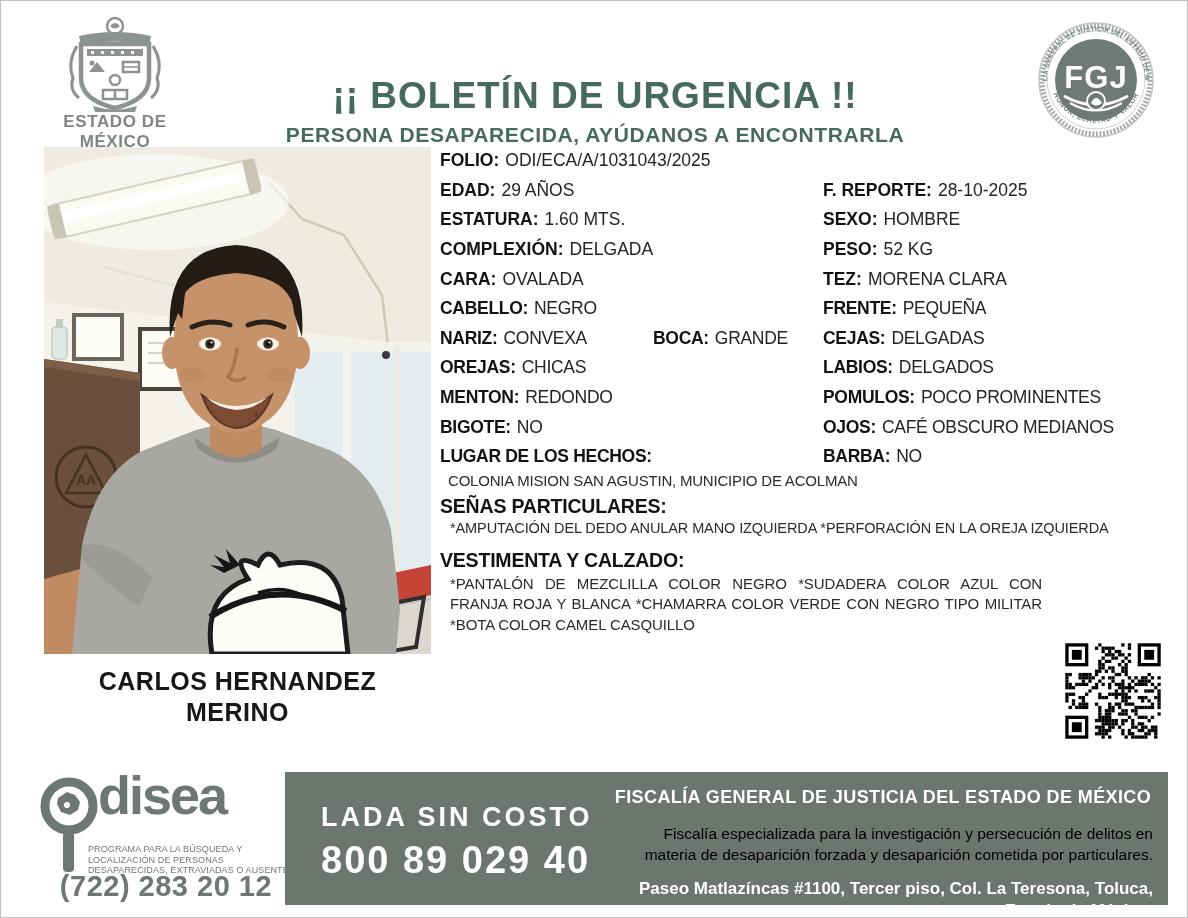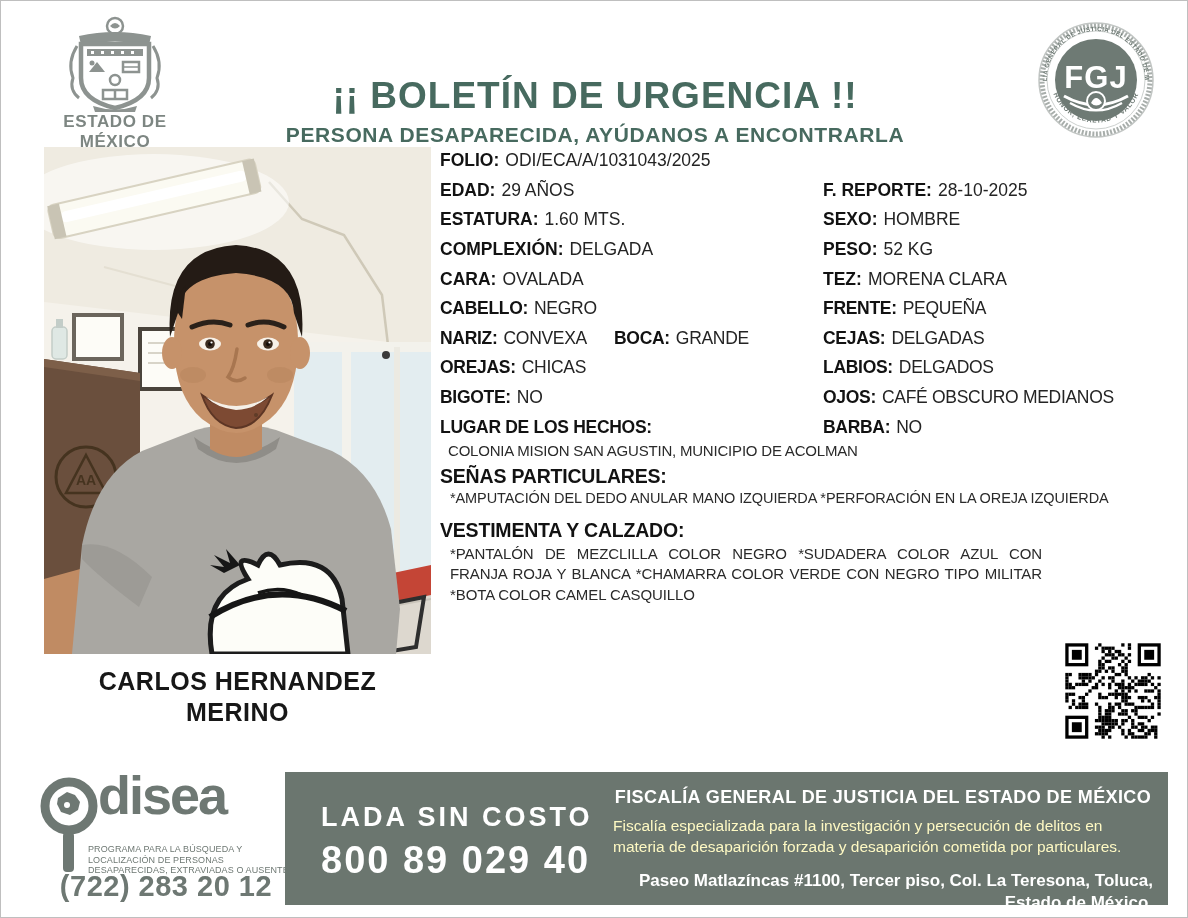--- a/index.html
+++ b/index.html
@@ -21,21 +21,21 @@
   .person-name{position:absolute;left:44px;top:666px;width:387px;padding:0 38px;box-sizing:border-box;
     text-align:center;font-size:25px;font-weight:800;color:#171717;letter-spacing:.5px;line-height:1.25;}
   
   .details{position:absolute;left:440px;top:146px;width:732px;color:#1c1c1c;}
   .row{display:flex;height:29.6px;align-items:center;}
   .cell-l{width:383px;display:flex;align-items:baseline;}
   .cell-r{flex:1;display:flex;align-items:baseline;}
   .lbl{font-weight:bold;font-size:17.5px;color:#121212;margin-right:6px;white-space:nowrap;}
   .val{font-size:17.5px;color:#242424;white-space:nowrap;}
   .cond .lbl,.cond .val{letter-spacing:-0.3px;}
-  .inline-pair{display:flex;align-items:baseline;margin-left:27px;}
+  .inline-pair{display:flex;align-items:baseline;margin-left:66px;}
   .sub-line{font-size:15px;color:#2a2a2a;padding-left:8px;letter-spacing:-0.2px;height:18px;}
   .sec-head{font-size:19.5px;font-weight:bold;color:#121212;margin-top:5px;letter-spacing:-0.2px;}
   .sec-detail{font-size:14.5px;color:#2a2a2a;padding-left:10px;margin-top:2px;letter-spacing:-0.1px;}
   .sec-head.vest{margin-top:13px;}
   .sec-detail.vest{font-size:15px;width:592px;line-height:20.5px;text-align:justify;}
   
   .qr{position:absolute;left:1062px;top:640px;width:102px;height:102px;background:#fff;}
   
   .odisea{position:absolute;left:36px;top:772px;width:252px;height:134px;}
   .odisea-glass{position:absolute;left:0;top:4px;width:70px;height:100px;}
@@ -44,21 +44,21 @@
   .odisea-tagline{position:absolute;left:52px;top:72px;width:208px;font-size:9px;line-height:10.5px;
     color:#6e7873;font-weight:500;letter-spacing:.1px;}
   .odisea-phone{position:absolute;left:4px;top:98px;width:252px;text-align:center;font-size:29px;
     font-weight:800;color:#6e7873;letter-spacing:.5px;}
   .footer-box{position:absolute;left:285px;top:772px;width:883px;height:133px;background:#6b766f;}
   .lada{position:absolute;left:36px;top:30px;color:#ffffff;}
   .lada-line1{font-size:27px;font-weight:800;letter-spacing:3px;}
   .lada-line2{font-size:38px;font-weight:800;letter-spacing:2px;margin-top:6px;}
   .fiscalia{position:absolute;left:328px;top:15px;width:540px;color:#ffffff;}
   .fiscalia-heading{font-size:18px;font-weight:800;text-align:center;letter-spacing:.4px;}
-  .fiscalia-desc{font-size:15.5px;text-align:left;line-height:1.35;margin-top:8px;color:#fef9c3;}
+  .fiscalia-desc{font-size:15.5px;text-align:right;line-height:1.35;margin-top:16px;color:#000000;}
   .fiscalia-address{font-size:17px;font-weight:800;text-align:right;margin-top:12px;line-height:1.3;}
 </style>
 </head>
 <body>
 
 <div class="page">
 
   <div class="estado-logo">
     <svg width="162" height="96" viewBox="0 0 162 96">
       <g transform="translate(31,0)">
@@ -265,20 +265,30 @@
       </div>
     </div>
     <div class="row cond">
       <div class="cell-l">
         <span class="lbl">OREJAS:</span>
         <span class="val">CHICAS</span>
       </div>
       <div class="cell-r">
         <span class="lbl">LABIOS:</span>
         <span class="val">DELGADOS</span>
+      </div>
+    </div>
+    <div class="row cond">
+      <div class="cell-l">
+        <span class="lbl">MENTON:</span>
+        <span class="val">REDONDO</span>
+      </div>
+      <div class="cell-r">
+        <span class="lbl">POMULOS:</span>
+        <span class="val">POCO PROMINENTES</span>
       </div>
     </div>
     <div class="row cond">
       <div class="cell-l">
         <span class="lbl">BIGOTE:</span>
         <span class="val">NO</span>
       </div>
       <div class="cell-r">
         <span class="lbl">OJOS:</span>
         <span class="val">CAFÉ OBSCURO MEDIANOS</span>

